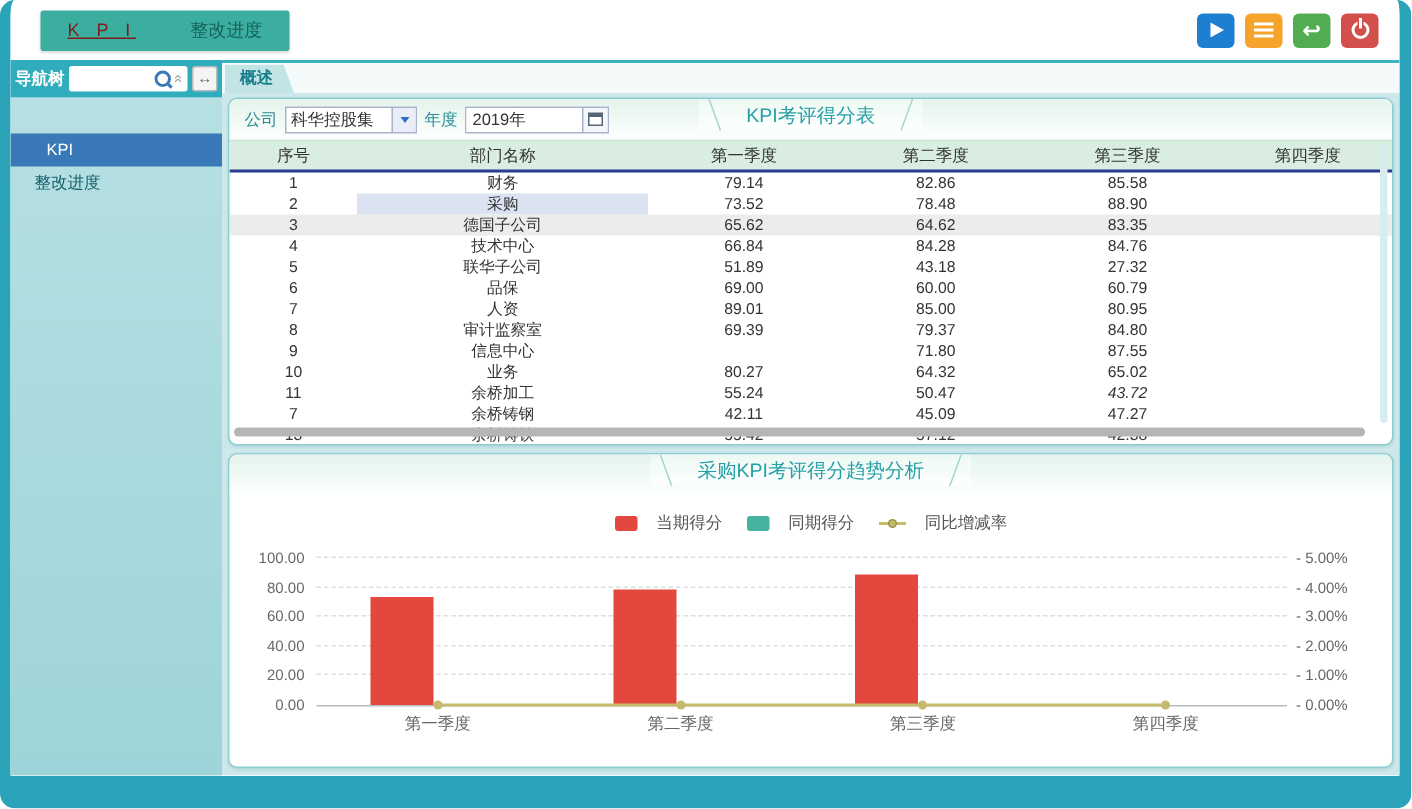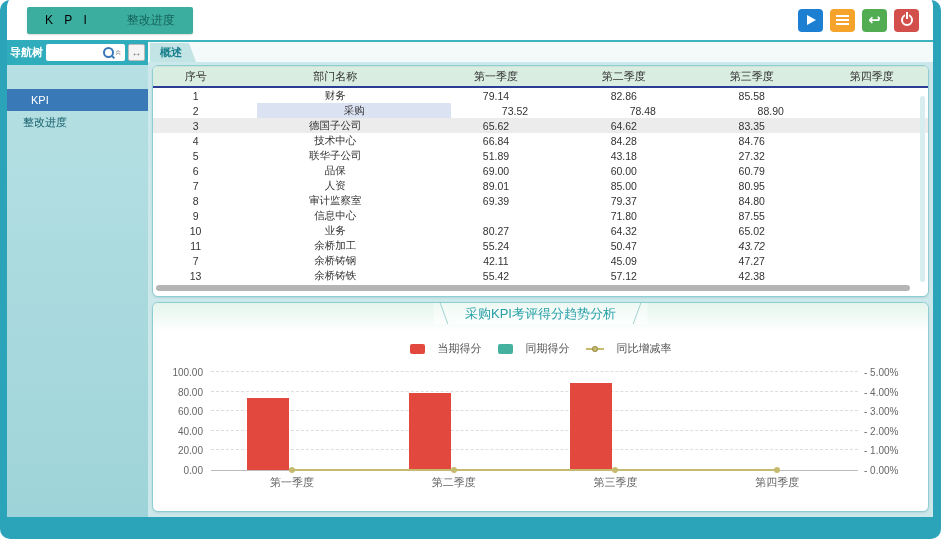--- a/index.html
+++ b/index.html
@@ -4,21 +4,21 @@
 <style>
   html,body{margin:0;padding:0;background:#fff;}
   body{width:941px;height:539px;font-family:"Liberation Sans","DejaVu Sans",sans-serif;}
   .page{box-sizing:border-box;width:941px;height:539px;background:#fff;
     border-left:7px solid #2ba4ba;border-right:8px solid #2ba4ba;border-bottom:22px solid #2ba4ba;
     border-radius:10px;overflow:hidden;position:relative;}
   
   .topbar{height:40px;display:flex;align-items:center;background:#fff;}
   .tabbox{margin-left:20px;height:27px;background:#3cae9f;border-radius:2px;display:flex;align-items:stretch;box-shadow:0 1px 2px rgba(0,0,0,.15);}
   .tb-tab{padding:0 18px;line-height:27px;font-size:12px;color:#15625e;cursor:pointer;white-space:nowrap;}
-  .tb-tab.active{color:#000000;letter-spacing:4px;}
+  .tb-tab.active{color:#7f1d1d;letter-spacing:4px;text-decoration:underline;}
   .actions{margin-left:auto;margin-right:14px;display:flex;gap:7px;}
   .act{width:25px;height:23px;border:none;border-radius:4px;display:flex;align-items:center;justify-content:center;cursor:pointer;padding:0;}
   .act.blue{background:#1d7fd1;} .act.orange{background:#f5a32b;} .act.green{background:#52ad52;} .act.red{background:#d34f4b;}
   .ic-play{width:0;height:0;border-left:9px solid #fff;border-top:5px solid transparent;border-bottom:5px solid transparent;margin-left:2px;}
   .ic-menu{width:13px;height:2px;background:#fff;box-shadow:0 -4px 0 #fff,0 4px 0 #fff;}
   .ic-back{color:#fff;font-size:15px;font-weight:bold;line-height:1;font-family:"DejaVu Sans",sans-serif;}
   .ic-power{position:relative;width:12px;height:12px;border:2px solid #fff;border-radius:50%;box-sizing:border-box;}
   .ic-power::before{content:"";position:absolute;top:-3px;left:50%;transform:translateX(-50%);width:4px;height:4px;background:#d34f4b;}
   .ic-power::after{content:"";position:absolute;left:50%;top:-4px;transform:translateX(-50%);width:2px;height:7px;background:#fff;}
   
@@ -135,40 +135,61 @@
     </aside>
 
     <main class="main">
       <div class="tabstrip">
         <span class="tab-overview">概述</span>
       </div>
 
       <div class="panels">
 
         <section class="panel panel-table">
+          <div class="band">
+            <div class="filters">
+              <span class="flabel">公司</span>
+              <span class="select">
+                <span class="sel-text">科华控股集</span>
+                <span class="sel-arrow">
+                    <i></i>
+                  </span>
+              </span>
+              <span class="flabel">年度</span>
+              <span class="yearbox">
+                <input value="2019年" style="">
+                <button class="cal">
+                    <span class="ic-cal"></span>
+                  </button>
+              </span>
+            </div>
+            <div class="ribbon">
+              <span>KPI考评得分表</span>
+            </div>
+          </div>
           <div class="thead">
               <span class="th" style="width: 11%;">序号</span>
               <span class="th" style="width: 25%;">部门名称</span>
               <span class="th" style="width: 16.5%;">第一季度</span>
               <span class="th" style="width: 16.5%;">第二季度</span>
               <span class="th" style="width: 16.5%;">第三季度</span>
               <span class="th" style="width: 14.5%;">第四季度</span>
             </div>
           <div class="tbody">
               <div class="tr">
                 <span class="td" style="width: 11%;">1</span>
                 <span class="td" style="width: 25%;">财务</span>
                 <span class="td" style="width: 16.5%;">79.14</span>
                 <span class="td" style="width: 16.5%;">82.86</span>
                 <span class="td" style="width: 16.5%;">85.58</span>
                 <span class="td" style="width: 14.5%;"></span>
               </div>
               <div class="tr">
                 <span class="td" style="width: 11%;">2</span>
-                <span class="td selcell" style="width: 25%; margin-left: 19px;">采购</span>
+                <span class="td selcell" style="width: 25%;">采购</span>
                 <span class="td" style="width: 16.5%;">73.52</span>
                 <span class="td" style="width: 16.5%;">78.48</span>
                 <span class="td" style="width: 16.5%;">88.90</span>
                 <span class="td" style="width: 14.5%;"></span>
               </div>
               <div class="tr stripe">
                 <span class="td" style="width: 11%;">3</span>
                 <span class="td" style="width: 25%;">德国子公司</span>
                 <span class="td" style="width: 16.5%;">65.62</span>
                 <span class="td" style="width: 16.5%;">64.62</span>

